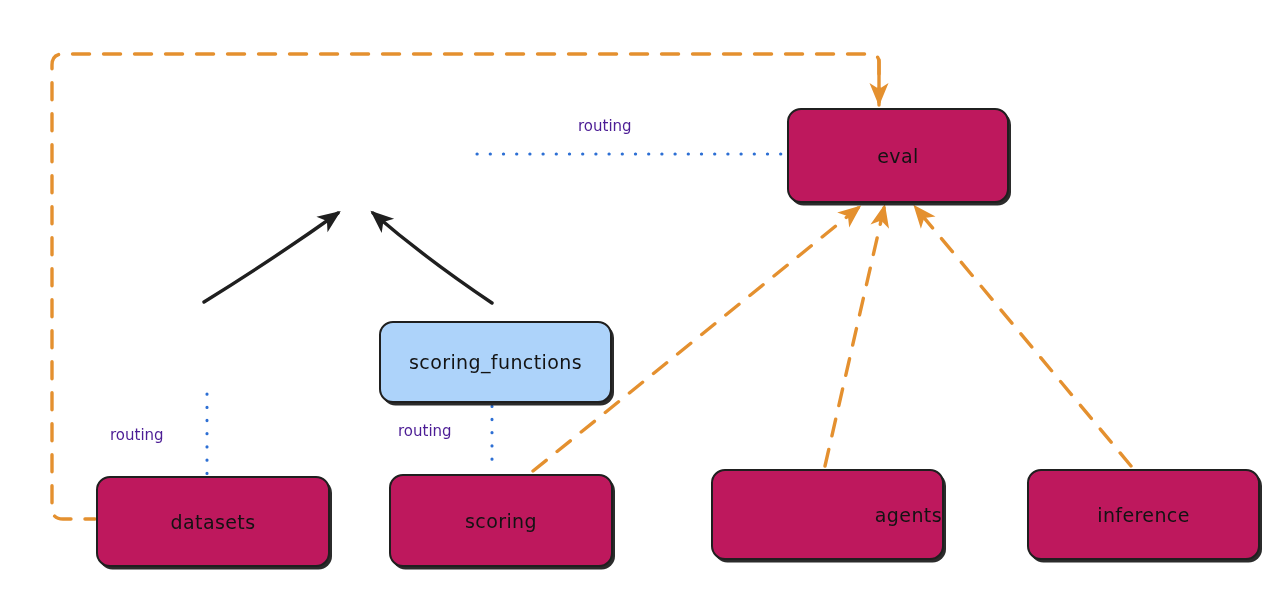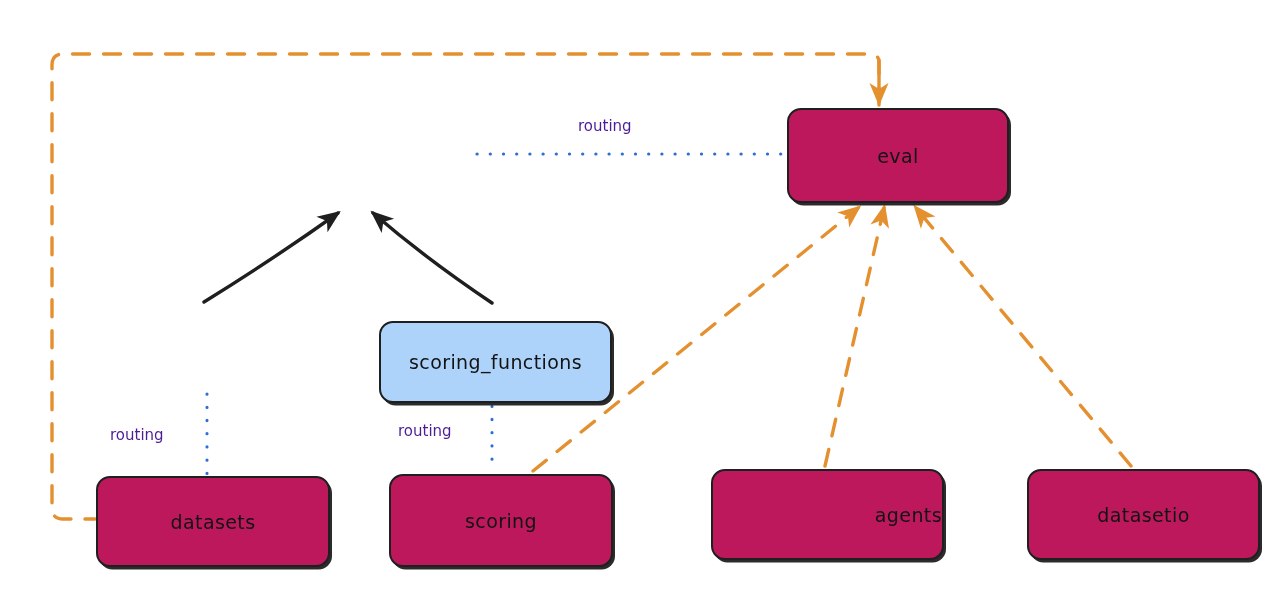--- a/index.html
+++ b/index.html
@@ -109,21 +109,21 @@
 
   <div class="node green" style="left:389px; top:474px; width:224px; height:93px;">
     <span class="label">scoring</span>
   </div>
 
   <div class="node green" style="left:711px; top:469px; width:233px; height:91px;justify-content:flex-end;">
     <span class="label">agents</span>
   </div>
 
   <div class="node green" style="left:1027px; top:469px; width:233px; height:91px;">
-    <span class="label">datasetio</span>
+    <span class="label">inference</span>
   </div>
 
   <div class="edge-label" style="left:578px; top:117px;">routing</div>
 
   <div class="edge-label" style="left:110px; top:426px;">routing</div>
 
   <div class="edge-label" style="left:398px; top:422px;">routing</div>
 
 </div>
 

